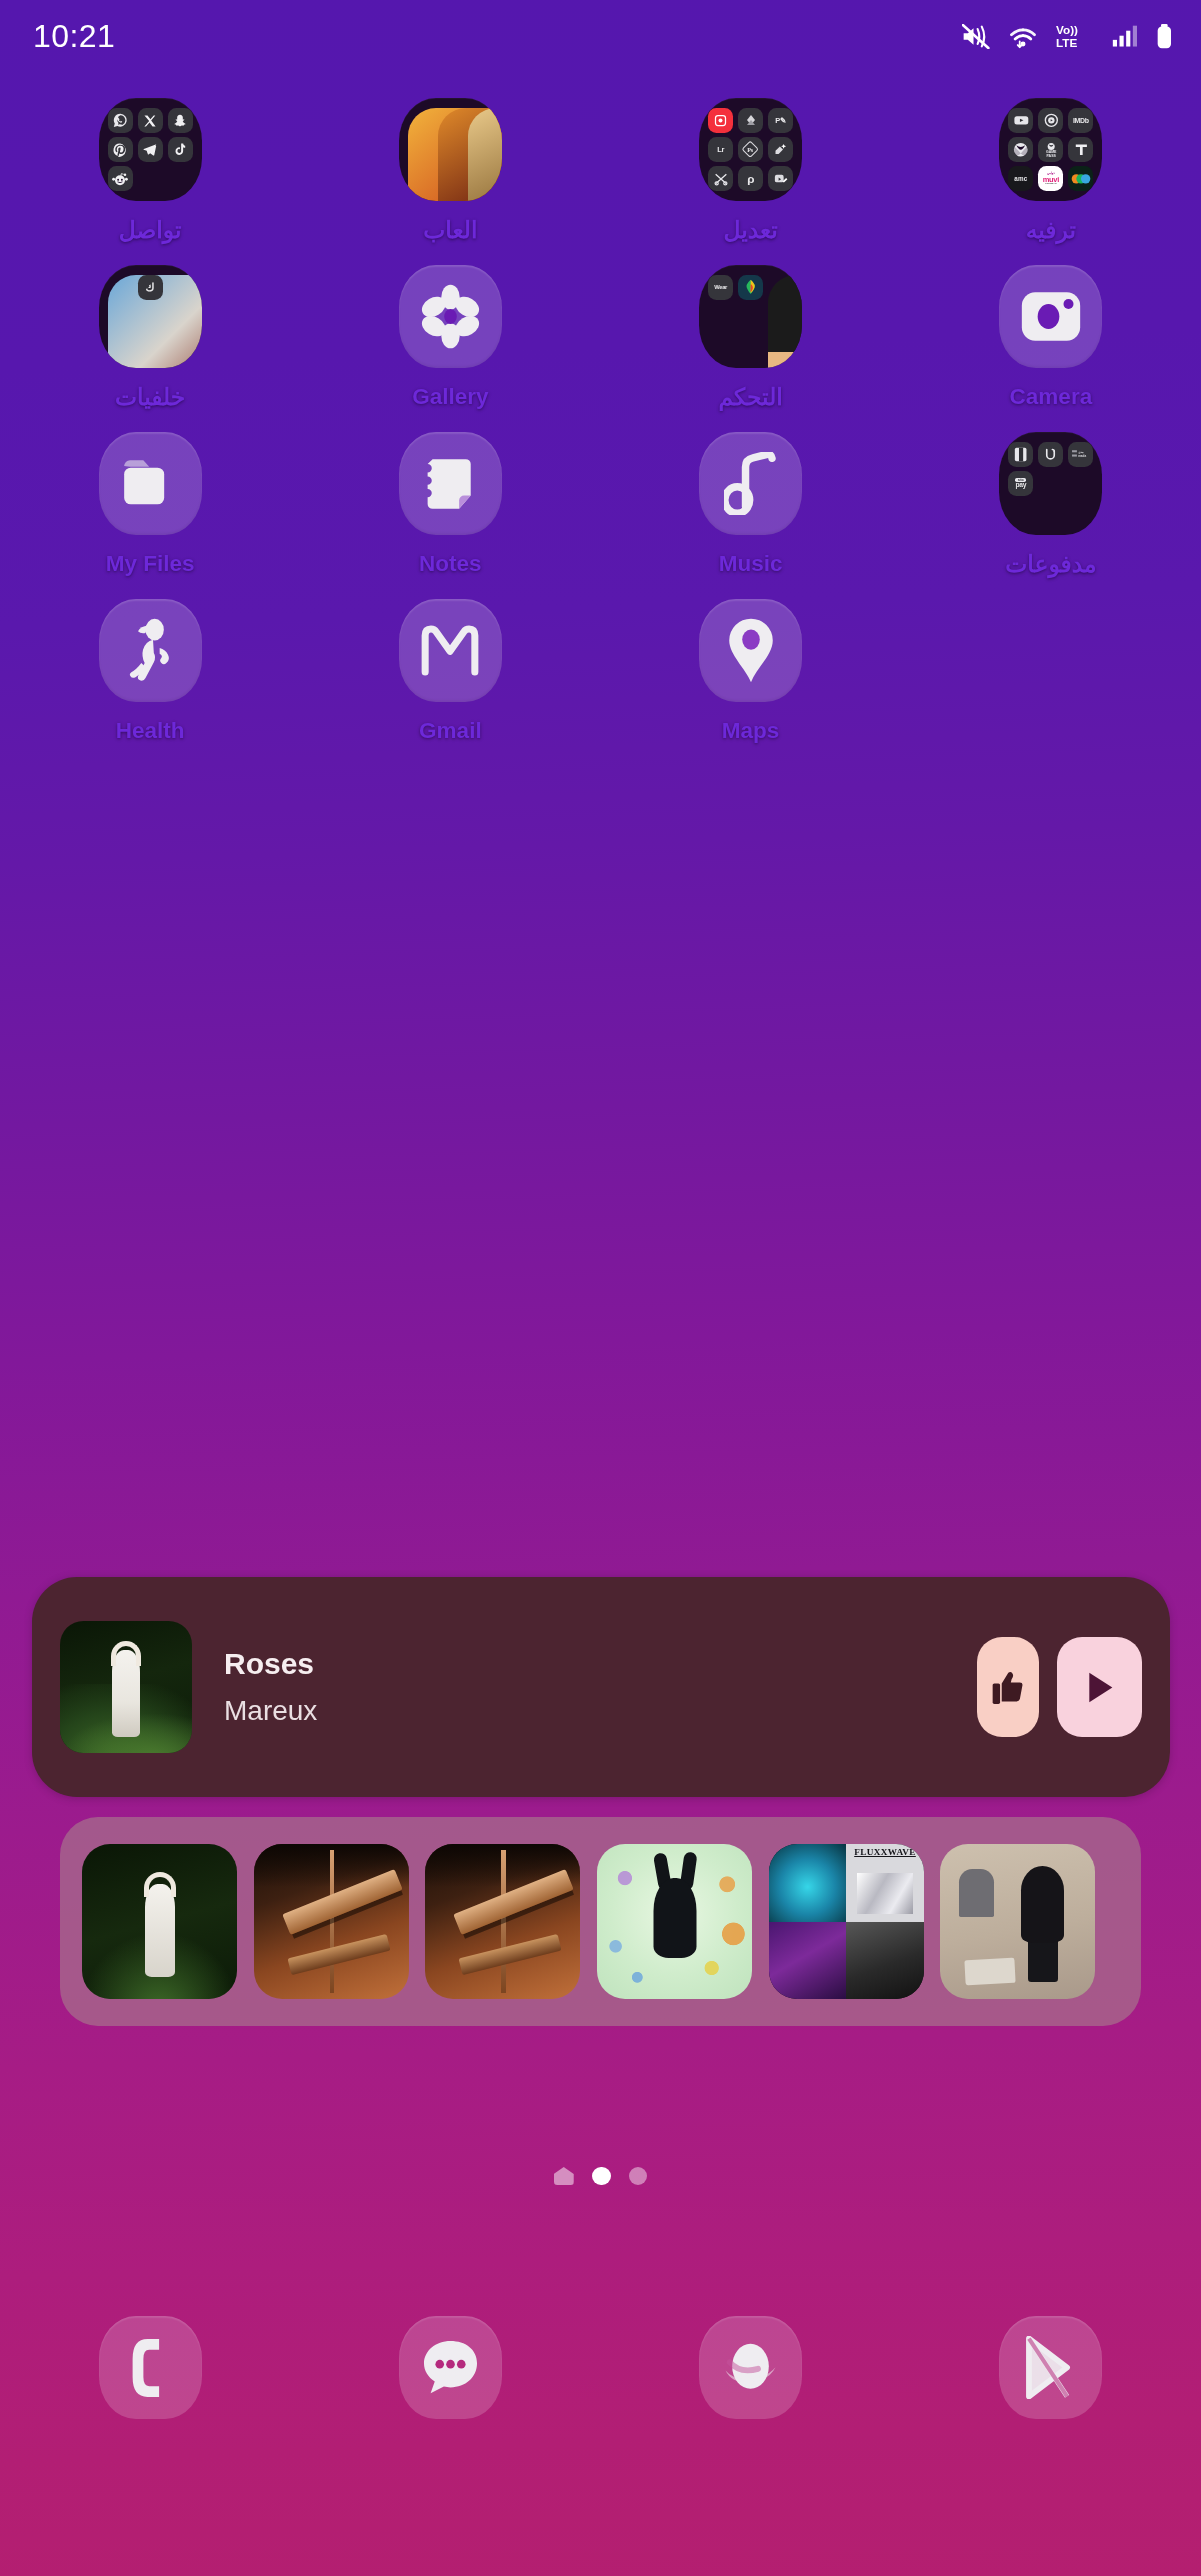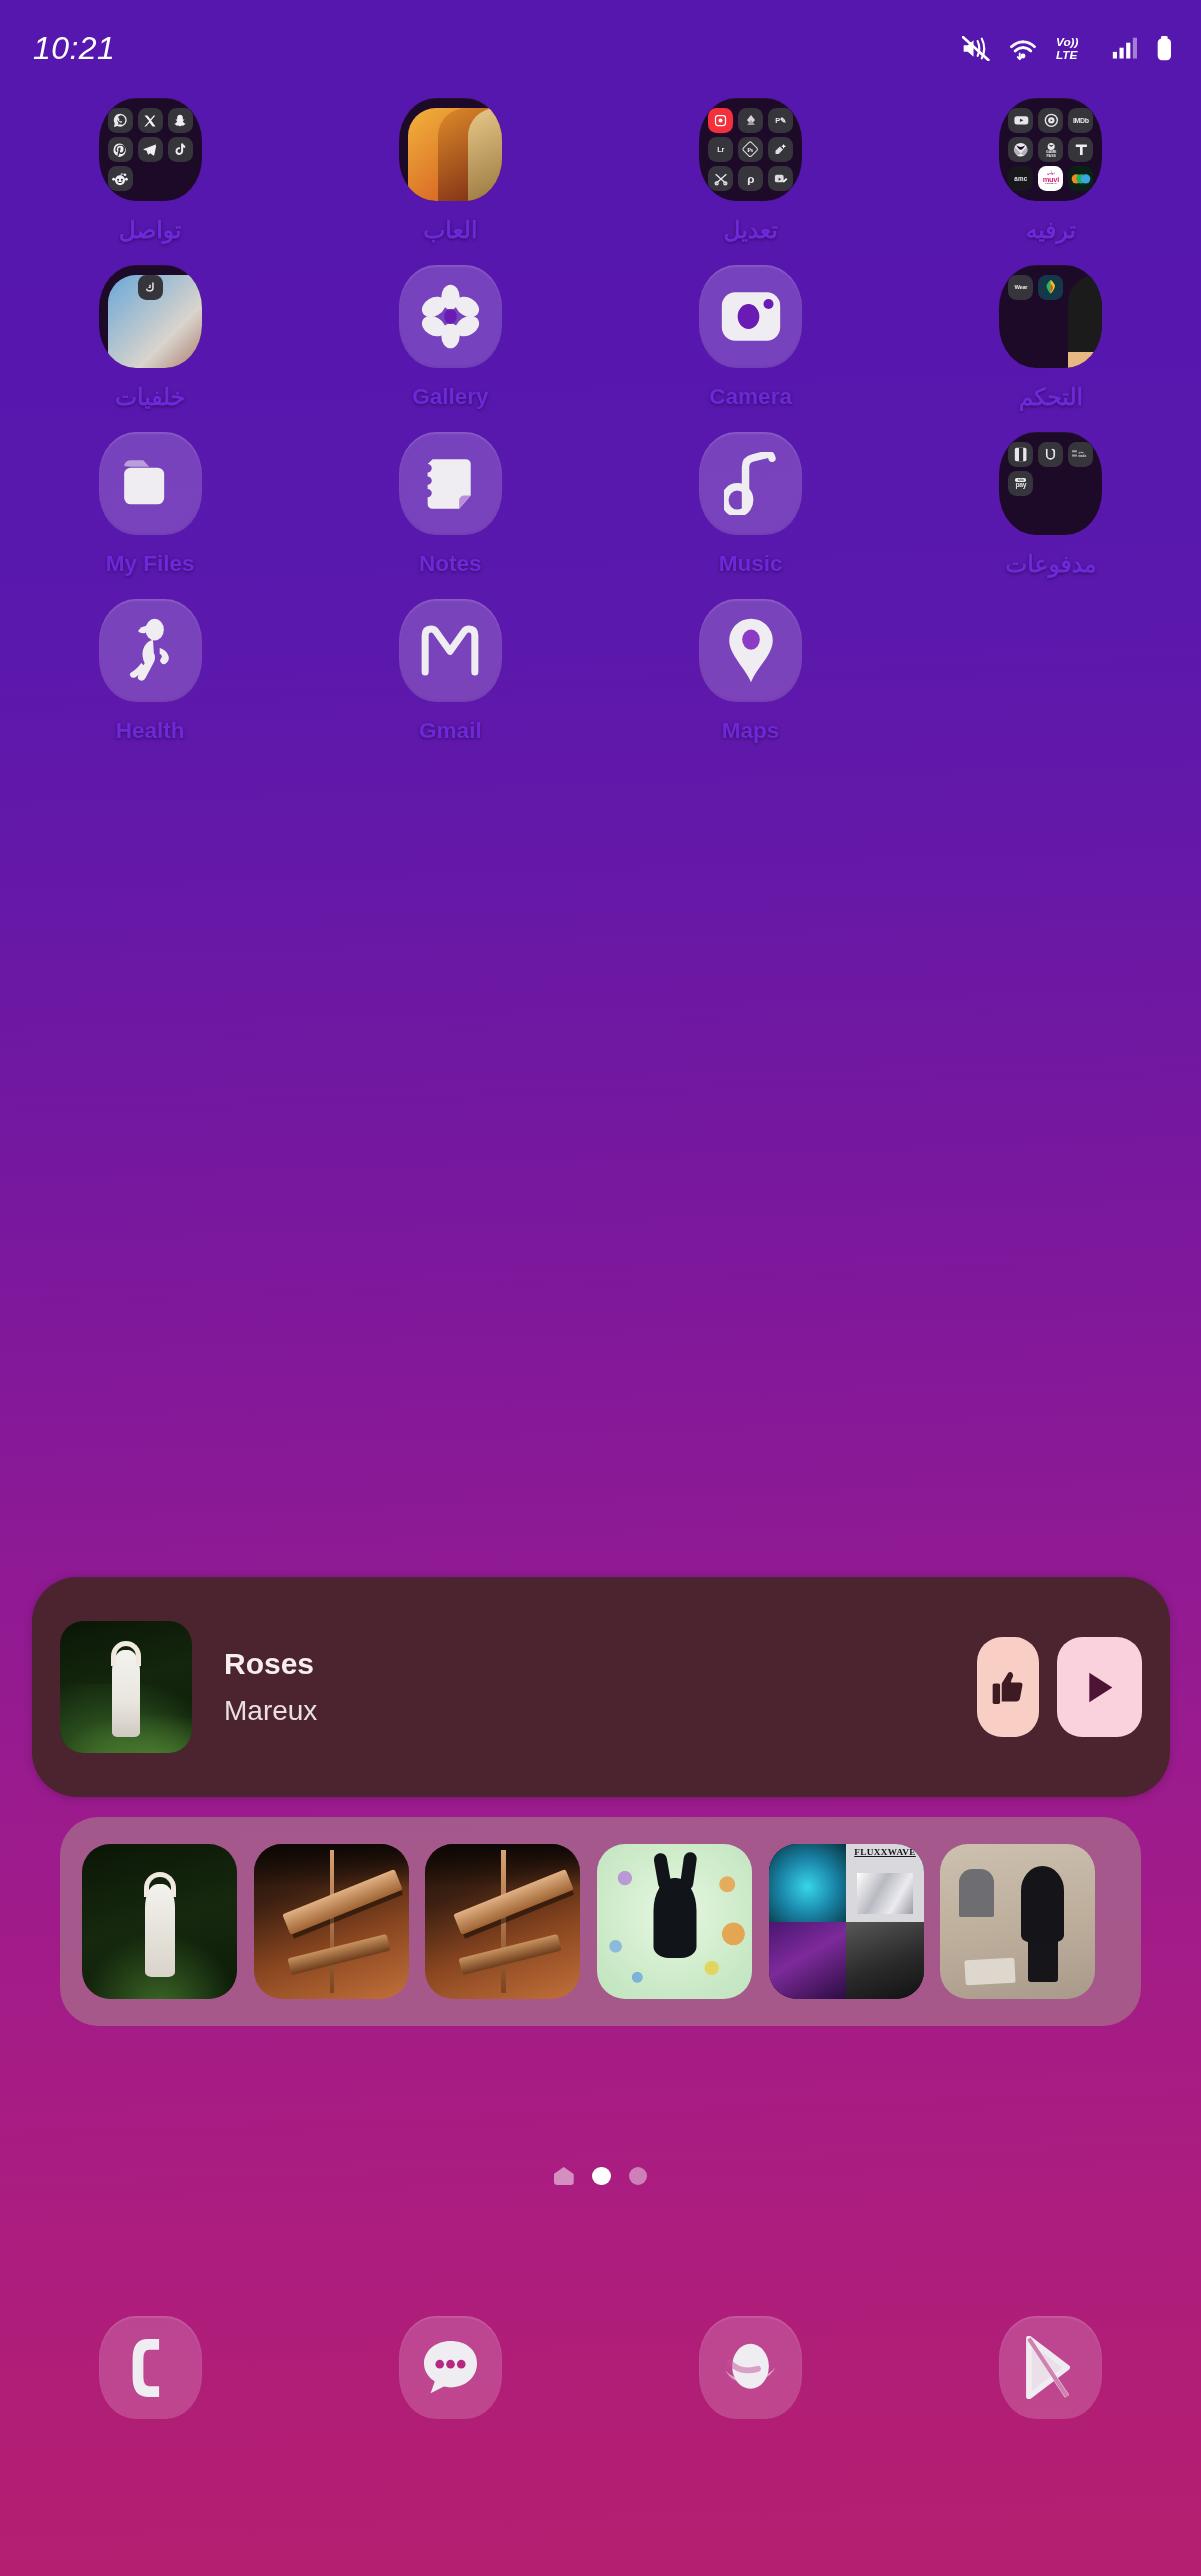--- a/index.html
+++ b/index.html
@@ -13,24 +13,23 @@
     background:linear-gradient(178deg,
       #5517ae 0%, #5717ae 14%, #5a18ad 24%,
       #6418a8 33%, #7318a0 43%, #82189a 52%,
       #901a93 61%, #9c1b8d 70%, #a61c85 79%,
       #ad1d7d 87%, #b21e74 94%, #b41f70 100%);
     position:relative;
   }
 
   
   .statusbar {
-    position:absolute; top:12px; left:0; width:1201px; height:72px;
+    position:absolute; top:0; left:0; width:1201px; height:72px;
     display:flex; align-items:center; justify-content:space-between;
     padding:0 28px 0 33px;
-    font-style:italic;
   }
   .clock { color:#fff; font-size:32px; font-weight:500; letter-spacing:0.4px; }
   .sysicons { display:flex; align-items:center; gap:19px; }
   .sysicons svg { display:block; }
 
   
   .grid {
     position:absolute; top:98px; left:0; width:1201px;
     display:grid;
     grid-template-columns:repeat(4, 1fr);
@@ -500,47 +499,47 @@
           <ellipse cx="20" cy="51.5" rx="11" ry="15" transform="rotate(-60 20 51.5)"></ellipse>
           <ellipse cx="60" cy="28.5" rx="11" ry="15" transform="rotate(-60 60 28.5)"></ellipse>
         </g>
         <ellipse cx="40" cy="40" rx="7.5" ry="9" fill="#6a1bb4"></ellipse>
       </svg>
     </div>
     <div class="label">Gallery</div>
   </div>
 
   <div class="cell">
+    <div class="squircle folder">
+      <div class="fgrid">
+        <div class="mini">
+            <span class="t" style="font-size:5.8px">Wear</span>
+          </div>
+        <div class="mini" style="background:#14384a">
+            <svg width="13.3" height="16.7" viewBox="0 0 16 20">
+              <path d="M8 1q7 6 4 11-2 4-4 6-2-2-4-6Q1 7 8 1z" fill="#27b85c"></path>
+              <path d="M8 1q7 6 4 11-1.6 3-4 5V1z" fill="#f0c419"></path>
+              <path d="M8 6q4 3 2 7-1 2-2 3V6z" fill="#e2472b"></path>
+            </svg>
+          </div>
+        <div class="mini thumb" style="background:linear-gradient(180deg,#1b1b1b 0 50%,#e8b882 50% 100%);flex-direction:column"></div>
+      </div>
+    </div>
+    <div class="label ar">التحكم</div>
+  </div>
+
+  <div class="cell">
     <div class="squircle appicon">
       <svg width="62" height="55" viewBox="0 0 74 66">
         <rect x="2" y="4" width="70" height="58" rx="16" fill="#efedf1"></rect>
         <ellipse cx="34" cy="33" rx="13" ry="15" fill="#6a1bb4"></ellipse>
         <circle cx="58" cy="18" r="6" fill="#6a1bb4"></circle>
       </svg>
     </div>
     <div class="label">Camera</div>
-  </div>
-
-  <div class="cell">
-    <div class="squircle folder">
-      <div class="fgrid">
-        <div class="mini">
-            <span class="t" style="font-size:5.8px">Wear</span>
-          </div>
-        <div class="mini" style="background:#14384a">
-            <svg width="13.3" height="16.7" viewBox="0 0 16 20">
-              <path d="M8 1q7 6 4 11-2 4-4 6-2-2-4-6Q1 7 8 1z" fill="#27b85c"></path>
-              <path d="M8 1q7 6 4 11-1.6 3-4 5V1z" fill="#f0c419"></path>
-              <path d="M8 6q4 3 2 7-1 2-2 3V6z" fill="#e2472b"></path>
-            </svg>
-          </div>
-        <div class="mini thumb" style="background:linear-gradient(180deg,#1b1b1b 0 50%,#e8b882 50% 100%);flex-direction:column"></div>
-      </div>
-    </div>
-    <div class="label ar">التحكم</div>
   </div>
 
   <div class="cell">
     <div class="squircle appicon">
       <svg width="62" height="55" viewBox="0 0 74 66">
         <path d="M6 12a7 7 0 017-7h16l7 8h-23z" fill="#efedf1" opacity=".55"></path>
         <rect x="6" y="14" width="48" height="44" rx="8" fill="#efedf1"></rect>
       </svg>
     </div>
     <div class="label">My Files</div>

